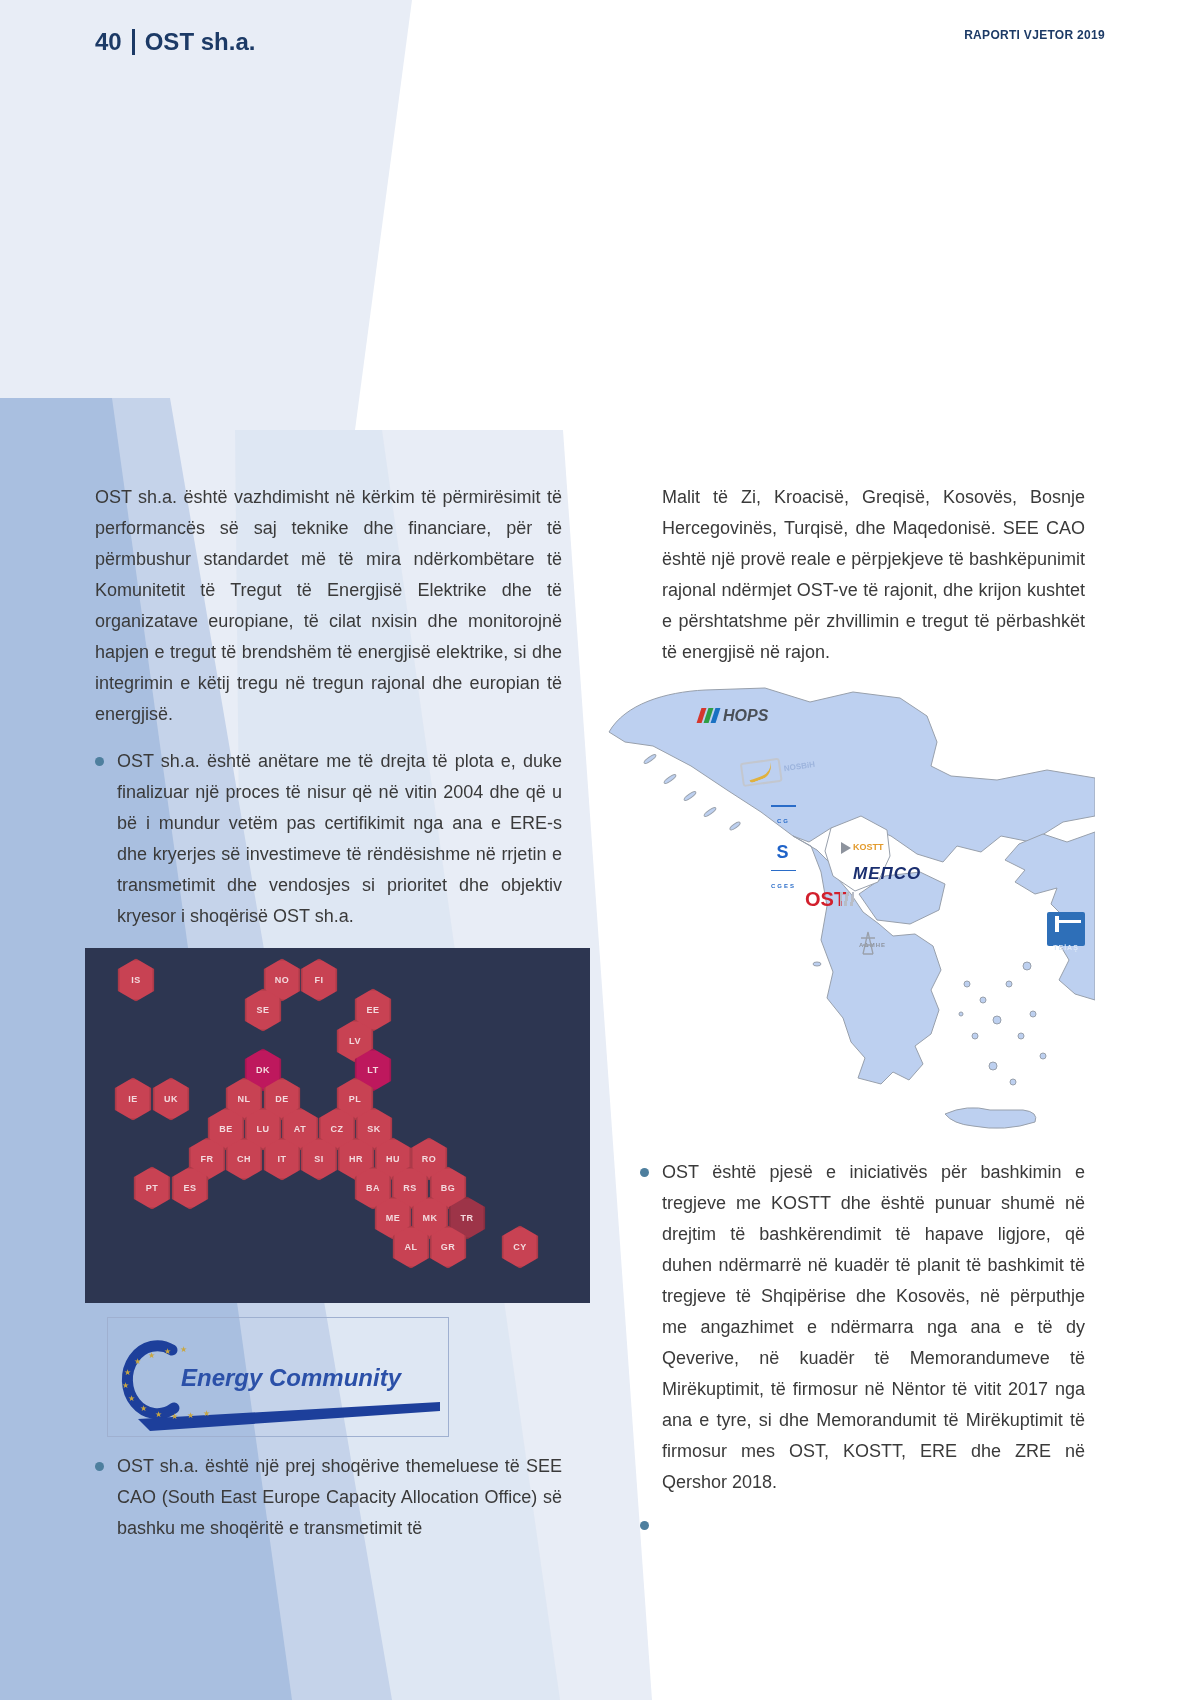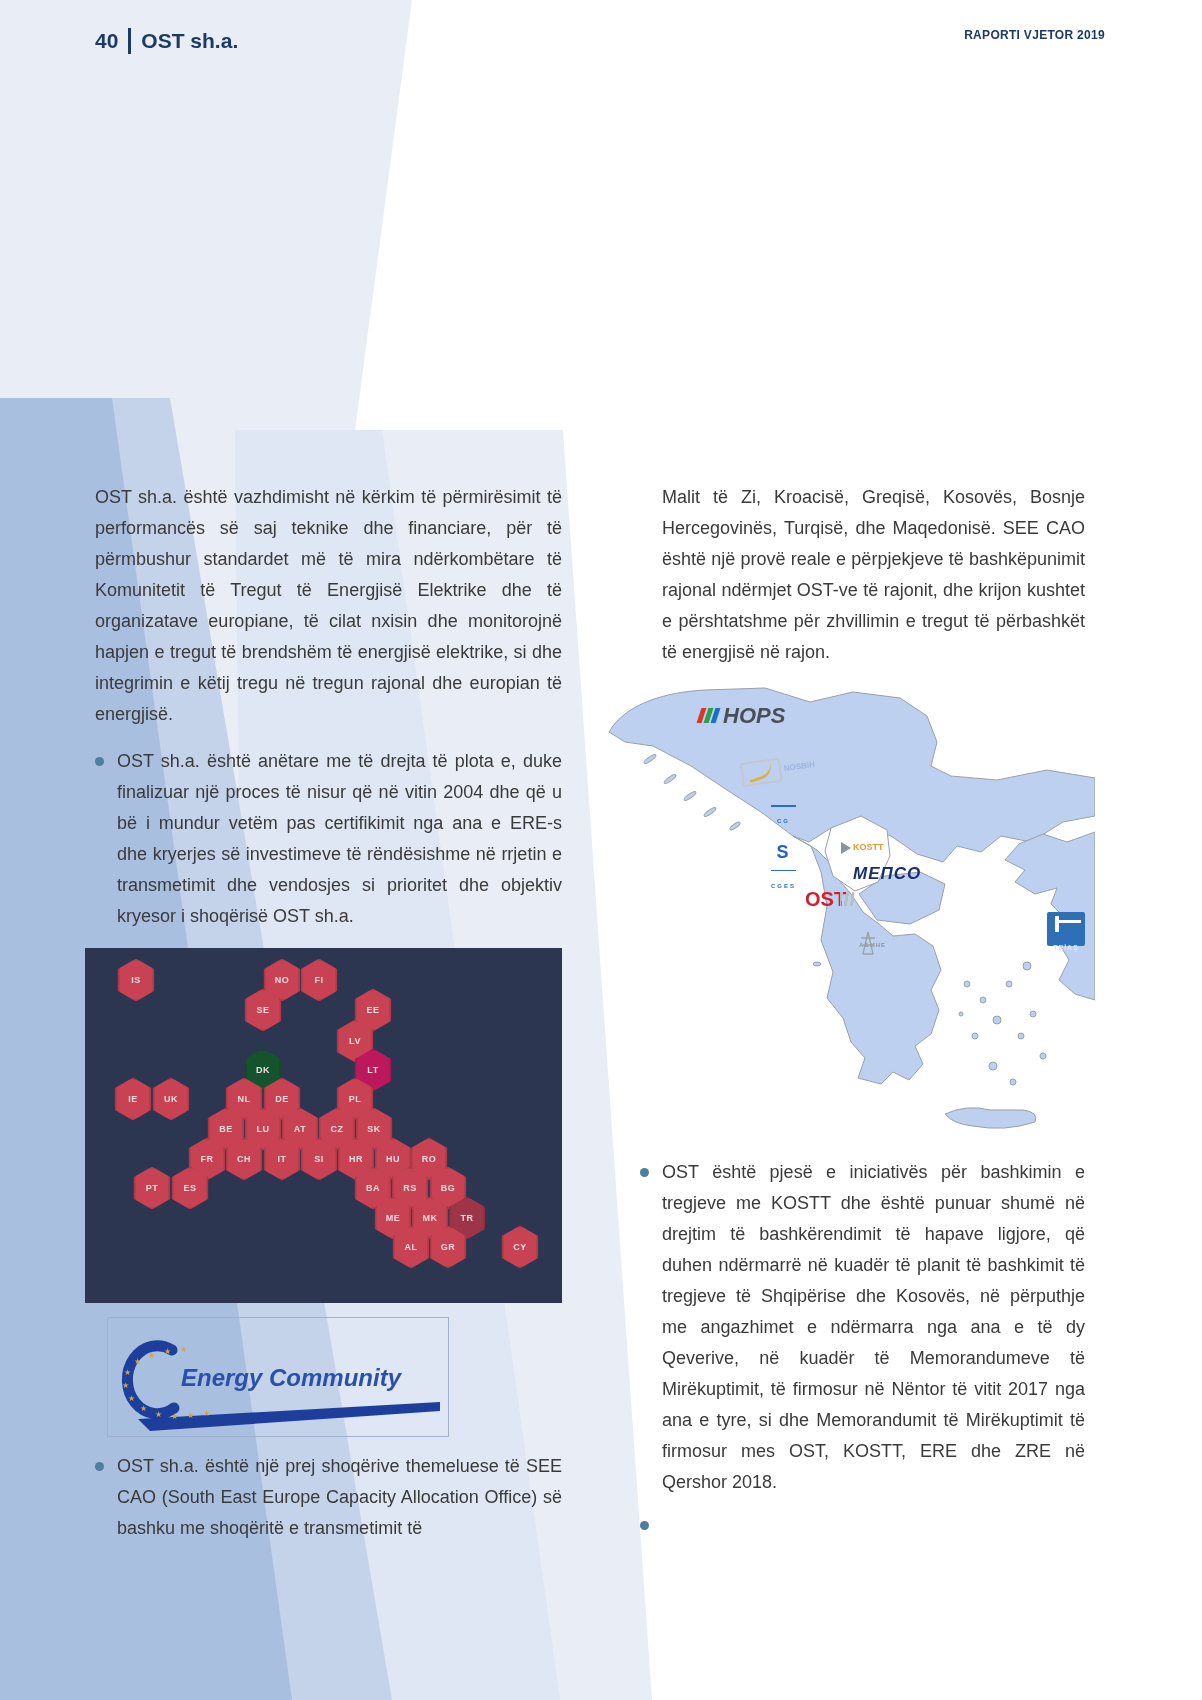--- a/index.html
+++ b/index.html
@@ -5,21 +5,21 @@
   html,body{margin:0;padding:0;background:#ffffff;}
   #page{position:relative;width:1202px;height:1700px;background:#ffffff;overflow:hidden;
         font-family:"Liberation Sans",sans-serif;color:#3a3a3a;}
   .bg{position:absolute;left:0;top:0;width:1202px;height:1700px;pointer-events:none;}
   #bg-header{background:#e8edf6;clip-path:polygon(0px 0px,412px 0px,355px 430px,0px 430px);}
   #bg-pale{background:#e8edf6;clip-path:polygon(0px 430px,563px 430px,652px 1700px,0px 1700px);}
   #bg-wedge{background:#dbe4f2;opacity:.75;clip-path:polygon(235px 430px,382px 430px,560px 1700px,248px 1700px);}
   #bg-band2{background:#c5d3ea;clip-path:polygon(0px 398px,170px 398px,392px 1700px,0px 1700px);}
   #bg-band1{background:#a9bfe0;clip-path:polygon(0px 398px,112px 398px,292px 1700px,0px 1700px);}
 
-  .hdr{position:absolute;top:28px;font-weight:bold;color:#1c3a66;font-size:21px;}
+  .hdr{position:absolute;top:28px;font-weight:bold;color:#1c3a66;font-size:24px;}
   #hdr-left{left:95px;display:flex;align-items:center;gap:10px;}
   #hdr-bar{width:3px;height:26px;background:#1c3a66;}
   #hdr-right{right:97px;font-size:12px;letter-spacing:.3px;}
 
   #title{position:absolute;left:95px;top:176px;font-family:"DejaVu Serif",serif;
          font-variant:small-caps;font-weight:bold;color:#16345f;font-size:46px;
          line-height:68px;letter-spacing:1.5px;text-shadow:3px 3px 2px #9daaC4;}
 
   .col{position:absolute;font-size:18px;line-height:31px;text-align:justify;}
   #left-col{left:95px;top:482px;width:467px;}
@@ -45,21 +45,21 @@
   
   #ec-box{position:relative;width:340px;height:118px;margin:6px 0 14px 12px;
           border:1px solid #9fb0d0;}
   #ec-box svg{position:absolute;left:0;top:0;}
 
   
   #balkanmap{position:relative;width:500px;height:455px;margin:4px 0 18px -17px;}
   #balkanmap svg{position:absolute;left:0;top:0;}
   .maplabel{position:absolute;white-space:nowrap;}
   #lbl-hops{left:104px;top:16px;display:flex;align-items:center;gap:5px;
-            font-weight:bold;font-style:italic;font-size:22px;color:#4a4f57;}
+            font-weight:bold;font-style:italic;font-size:16px;color:#4a4f57;}
   #lbl-hops .bars{display:flex;gap:2px;}
   #lbl-hops .bars i{display:block;width:5px;height:15px;transform:skewX(-18deg);}
   #lbl-nosbih{left:146px;top:70px;transform:rotate(-8deg);display:flex;align-items:center;gap:3px;}
   #nosbih-frame{width:36px;height:20px;border:2px solid #c3c7cf;border-radius:3px;position:relative;}
   #nosbih-frame i{position:absolute;left:4px;top:3px;width:26px;height:11px;
        border-bottom:3px solid #e0b13e;border-radius:0 0 14px 4px;transform:rotate(-12deg);}
   #lbl-nosbih span{font-size:8px;font-weight:bold;color:#9db4dd;}
   #lbl-cges{left:176px;top:124px;color:#111;font-size:15px;font-weight:bold;}
   #lbl-cges b{color:#1f63c8;font-size:18px;}
   #lbl-cges span{display:block;font-size:6px;font-weight:bold;color:#2a6cc8;
@@ -101,28 +101,28 @@
 
 
   <div class="col" id="left-col">
     <p class="para">OST sh.a. është vazhdimisht në kërkim të përmirësimit të performancës së saj teknike dhe financiare, për të përmbushur standardet më të mira ndërkombëtare të Komunitetit të Tregut të Energjisë Elektrike dhe të organizatave europiane, të cilat nxisin dhe monitorojnë hapjen e tregut të brendshëm të energjisë elektrike, si dhe integrimin e këtij tregu në tregun rajonal dhe europian të energjisë.</p>
 
     <div class="bullet">
       <span class="dot"></span>
       <span class="bullet-text">OST sh.a. është anëtare me të drejta të plota e, duke finalizuar një proces të nisur që në vitin 2004 dhe që u bë i mundur vetëm pas certifikimit nga ana e ERE-s dhe kryerjes së investimeve të rëndësishme në rrjetin e transmetimit dhe vendosjes si prioritet dhe objektiv kryesor i shoqërisë OST sh.a.</span>
     </div>
 
-    <div id="hexmap" style="background: rgb(45, 54, 81);">
+    <div id="hexmap" style="background: rgb(45, 54, 81); padding-left: 28px;">
         <div class="hex" style="left: 51px; top: 32px; background: rgb(200, 66, 83);">IS</div>
         <div class="hex" style="left: 197px; top: 32px; background: rgb(200, 66, 83);">NO</div>
         <div class="hex" style="left: 234px; top: 32px; background: rgb(200, 66, 83);">FI</div>
         <div class="hex" style="left: 178px; top: 62px; background: rgb(200, 66, 83);">SE</div>
         <div class="hex" style="left: 288px; top: 62px; background: rgb(200, 66, 83);">EE</div>
         <div class="hex" style="left: 270px; top: 93px; background: rgb(200, 66, 83);">LV</div>
-        <div class="hex" style="left: 178px; top: 122px; background: #14532d;">DK</div>
+        <div class="hex" style="left: 178px; top: 122px; background: #be185d;">DK</div>
         <div class="hex" style="left: 288px; top: 122px; background: #be185d;">LT</div>
         <div class="hex" style="left: 48px; top: 151px; background: rgb(200, 66, 83);">IE</div>
         <div class="hex" style="left: 86px; top: 151px; background: rgb(200, 66, 83);">UK</div>
         <div class="hex" style="left: 159px; top: 151px; background: rgb(200, 66, 83);">NL</div>
         <div class="hex" style="left: 197px; top: 151px; background: rgb(200, 66, 83);">DE</div>
         <div class="hex" style="left: 270px; top: 151px; background: rgb(200, 66, 83);">PL</div>
         <div class="hex" style="left: 141px; top: 181px; background: rgb(200, 66, 83);">BE</div>
         <div class="hex" style="left: 178px; top: 181px; background: rgb(200, 66, 83);">LU</div>
         <div class="hex" style="left: 215px; top: 181px; background: rgb(200, 66, 83);">AT</div>
         <div class="hex" style="left: 252px; top: 181px; background: rgb(200, 66, 83);">CZ</div>

